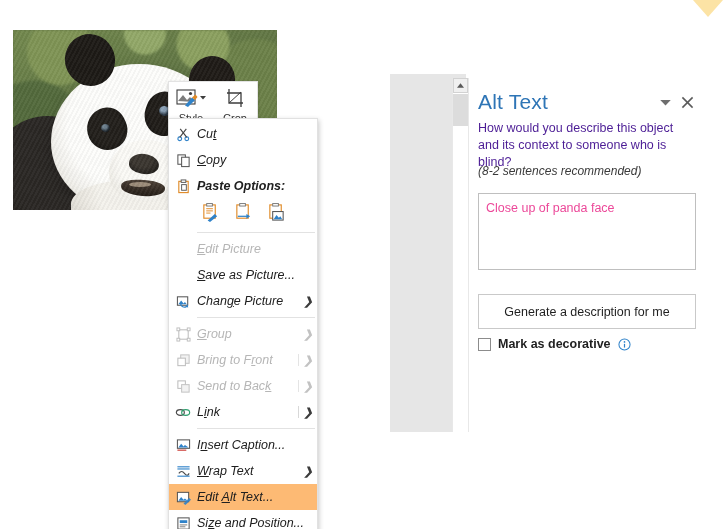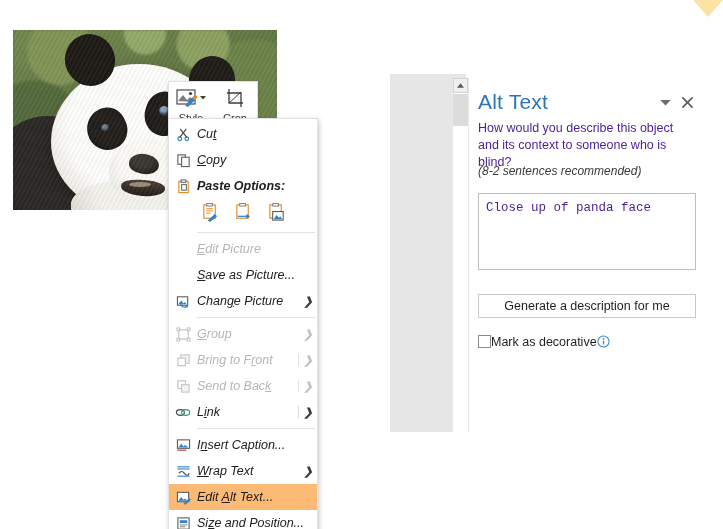--- a/index.html
+++ b/index.html
@@ -403,48 +403,50 @@
   .alt-textarea {
     position: absolute;
     left: 88px;
     top: 119px;
     width: 218px;
     height: 77px;
     border: 1px solid #bfbfbf;
     background: #ffffff;
     box-sizing: border-box;
     padding: 6px 7px;
-    font-family: Liberation Mono, monospace;
+    font-family: Liberation Sans, sans-serif;
     font-size: 12.5px;
-    color: #4c1d95;
+    color: #ec4899;
     resize: none;
     outline: none;
     line-height: 16px;
   }
   .gen-button {
     position: absolute;
     left: 88px;
     top: 220px;
     width: 218px;
-    height: 24px;
+    height: 35px;
     border: 1px solid #c9c9c9;
     background: #ffffff;
     box-sizing: border-box;
     font-family: "Liberation Sans", sans-serif;
     font-size: 12.5px;
     color: #1f1f1f;
     cursor: default;
   }
   .decorative-row {
     position: absolute;
     left: 88px;
     top: 261px;
     display: flex;
-    align-items: flex-start;
+    align-items: flex-end;
     height: 16px;
+    gap: 7px;
+    font-weight: bold;
   }
   .chk {
     width: 13px;
     height: 13px;
     border: 1px solid #8c8c8c;
     background: #ffffff;
     box-sizing: border-box;
     cursor: default;
   }
   .decorative-label {

